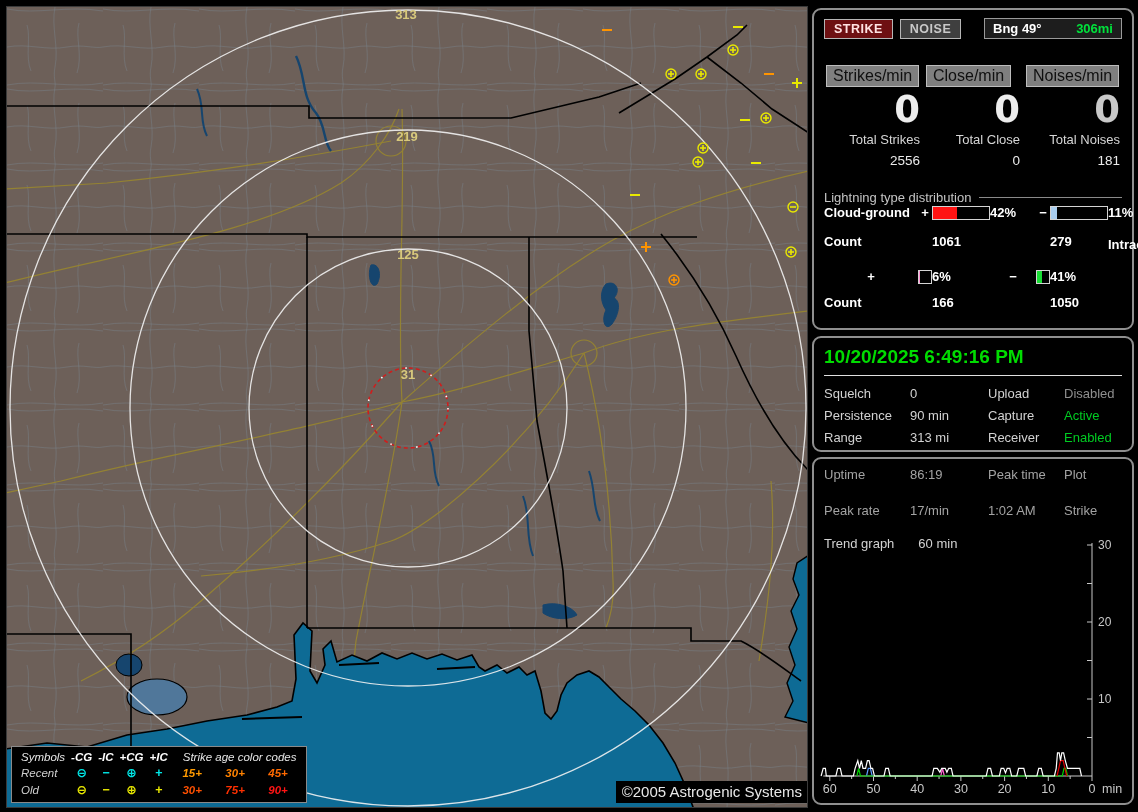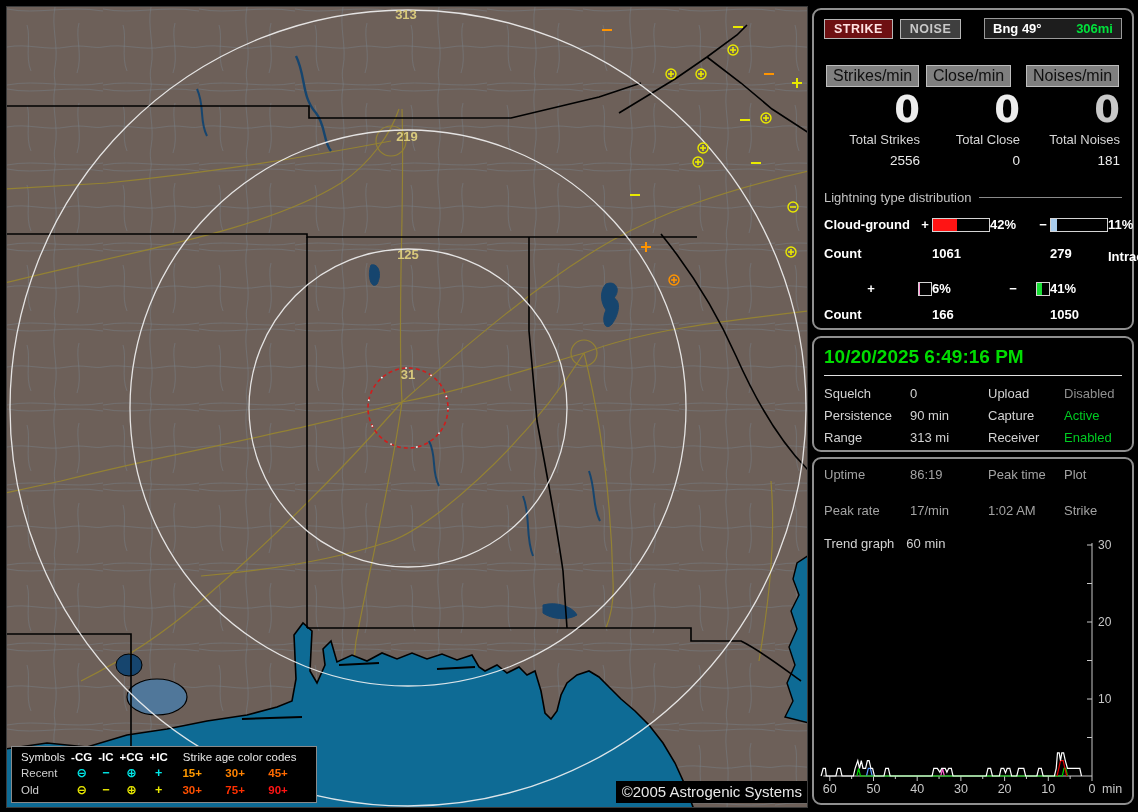--- a/index.html
+++ b/index.html
@@ -4,21 +4,21 @@
 <style>
   html,body{margin:0;padding:0;background:#000;}
   body{width:1138px;height:812px;position:relative;overflow:hidden;
        font-family:"Liberation Sans","DejaVu Sans",sans-serif;}
   
   #map{position:absolute;left:6px;top:6px;width:800px;height:800px;background:#6d6059;border:1px solid #3a3a3a;}
   #map svg{position:absolute;left:0;top:0;}
   #copyright{position:absolute;right:0;bottom:4px;background:#000;color:#e8e8e8;font-size:15px;padding:2px 5px 3px 6px;}
   
   #legend{position:absolute;left:4px;bottom:4px;background:#000;border:1px solid #8a8a8a;
-          padding:3px 16px 4px 6px;font-size:11.5px;color:#cfcfcf;}
+          padding:3px 6px 4px 6px;font-size:11.5px;color:#cfcfcf;font-style:italic;}
   #legend table{border-collapse:collapse;}
   #legend td{padding:1px 3px;white-space:nowrap;}
   #legend .hd{color:#e6e6e6;}
   #legend .sym-hd{color:#fff;font-weight:bold;text-align:center;}
   #legend .sym{font-weight:bold;text-align:center;font-size:12.5px;}
   #legend .age{font-weight:bold;text-align:center;}
   
   .panel{position:absolute;left:812px;width:318px;background:#000;border:2px solid #8f8f8f;border-radius:9px;}
   #p1{top:8px;height:318px;}
   #p2{top:336px;height:112px;}
@@ -36,36 +36,36 @@
   .chip{align-self:flex-start;background:#7f7f7f;color:#101010;border:1px solid #bdbdbd;
         font-size:16px;padding:1px 6px;white-space:nowrap;text-align:right;}
   .bigzero{font-size:37px;font-weight:bold;color:#ededed;text-align:right;line-height:42px;margin-top:2px;
            font-family:"DejaVu Sans",sans-serif;}
   .col:last-child .bigzero{color:#c9c9c9;}
   .tlabel{font-size:13px;color:#d6d6d6;text-align:right;margin-top:1px;white-space:nowrap;}
   .tvalue{font-size:13.5px;color:#eaeaea;text-align:right;margin-top:6px;}
   .sechead{display:flex;align-items:center;gap:8px;margin-top:22px;color:#c4c4c4;font-size:13px;white-space:nowrap;}
   .sechead .line{flex:1;height:1px;background:#8a8a8a;}
   .distgrid{display:grid;grid-template-columns:94px 14px 58px 46px 14px 58px 1fr;
-            align-items:center;margin-top:12px;row-gap:11px;font-size:13px;color:#fff;font-weight:bold;}
+            align-items:center;margin-top:0;row-gap:11px;font-size:13px;color:#fff;font-weight:bold;}
   .bar{height:12px;border:1px solid #d4d4d4;background:#000;}
   .bar i{display:block;height:100%;}
   .cnt{grid-column:1;}
   .cv1{grid-column:3;}
   .cv2{grid-column:6;}
   .sign{text-align:center;}
   
   .clock{font-size:19px;font-weight:bold;color:#00dc00;white-space:nowrap;}
   .hr{height:1px;background:#e0e0e0;margin:7px 0 10px 0;}
   .rgrid{display:grid;grid-template-columns:86px 78px 76px 1fr;font-size:13px;color:#d2d2d2;row-gap:7px;}
   .green{color:#00cc22;}
   .dim{color:#8f8f8f;}
   
   .rgrid2{display:grid;grid-template-columns:86px 78px 76px 1fr;font-size:13px;color:#a3a3a3;row-gap:21px;}
-  .trendrow{margin-top:18px;font-size:13px;color:#d2d2d2;display:flex;gap:12px;}
+  .trendrow{margin-top:18px;font-size:13px;color:#d2d2d2;display:flex;gap:24px;}
   #trendsvg{position:absolute;left:2px;top:76px;}
 </style>
 </head>
 <body>
 
 <div id="map">
   <svg id="mapsvg" width="800" height="800" viewBox="0 0 800 800">
     <defs>
       <pattern id="cnty" width="96" height="80" patternUnits="userSpaceOnUse">
         <path d="M0,40 C20,36 40,44 60,40 C76,37 88,42 96,40 M48,0 C44,20 52,40 48,60 C46,70 49,76 48,80 M0,2 C30,8 60,-2 96,4 M20,18 C24,30 18,50 24,64 M72,16 C68,30 76,48 70,66 M0,78 C30,72 66,82 96,76" stroke="#79838b" stroke-width="1" fill="none" opacity="0.45"></path>

